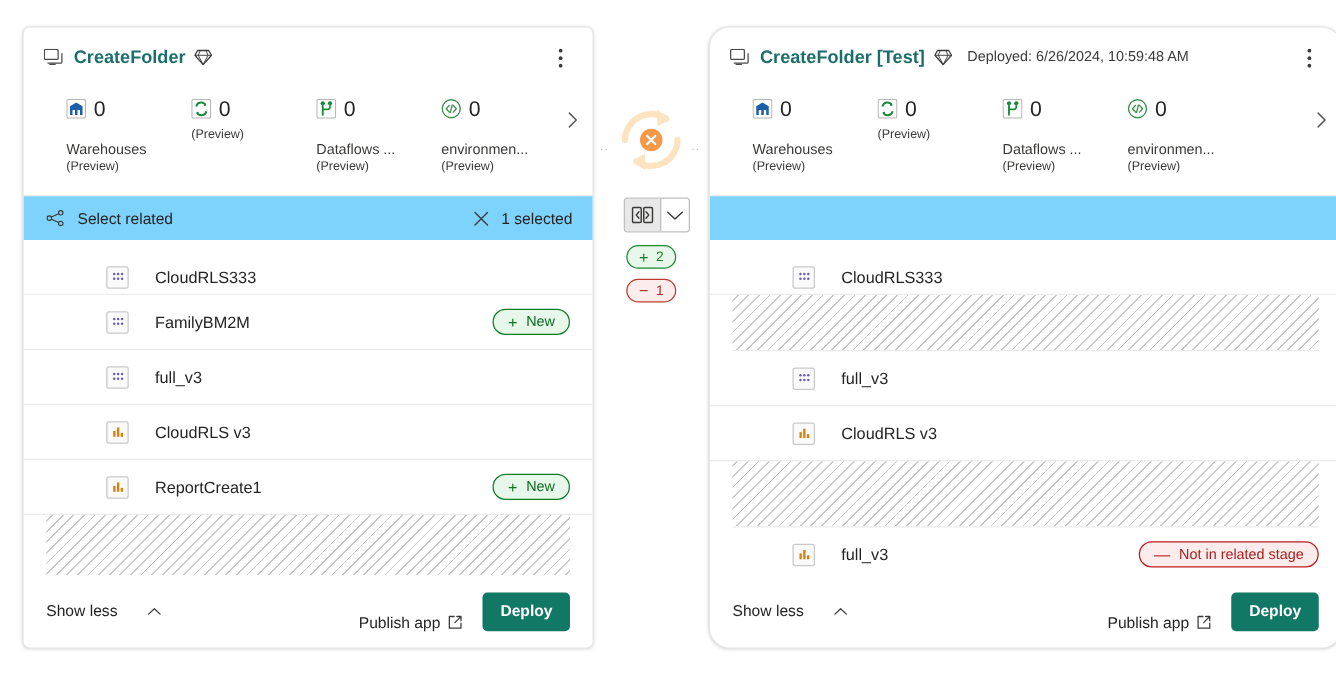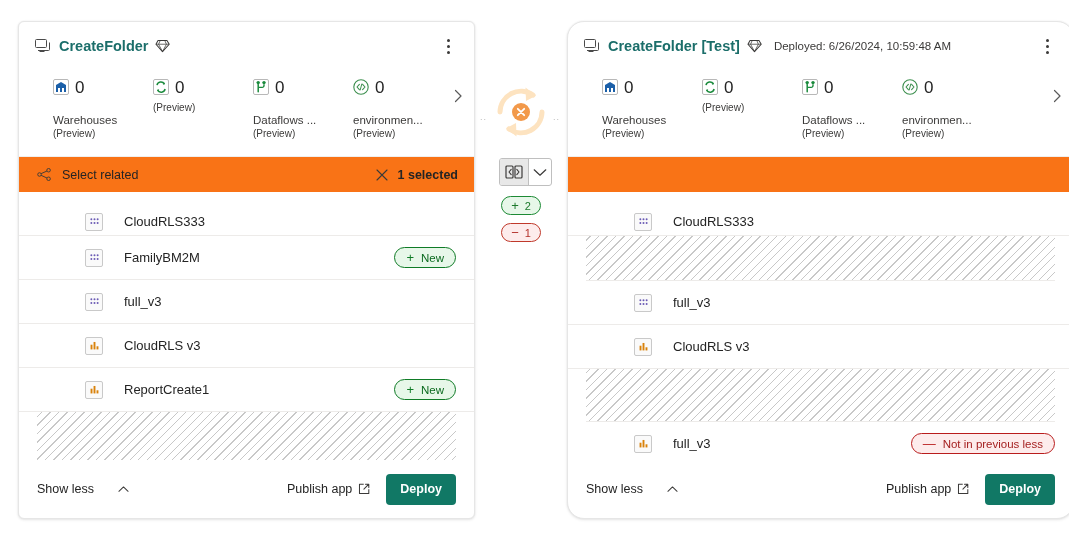--- a/index.html
+++ b/index.html
@@ -126,40 +126,40 @@
     border-radius: 2px;
     display: flex; align-items: center; justify-content: center;
     flex: none;
     box-sizing: border-box;
   }
   .sicon svg { display:block; }
 
   
   .related-bar {
     height: 36px;
-    background: #f97316;
+    background: #7dd3fc;
     display: flex;
     align-items: center;
     padding: 0 16px 0 18px;
     box-sizing: border-box;
     font-size: 12.5px;
     color: #242424;
     border-top: 1px solid #efefef;
   }
   .related-bar.empty { justify-content: flex-end; }
   .share-icon { width: 15px; height: 13px; margin-right: 10px; flex:none; display:block;}
   .related-right {
     margin-left: auto;
     display: flex;
     align-items: center;
     gap: 10px;
     cursor: pointer;
   }
   .x-icon { width: 12px; height: 12px; display:block;}
-  .sel-count { font-size: 12.5px; color: #242424; font-weight: bold; }
+  .sel-count { font-size: 12.5px; color: #242424; }
 
   
   .list {
     flex: 1;
     position: relative;
     overflow: hidden;
   }
   .row {
     height: 44px;
     display: flex;
@@ -240,21 +240,21 @@
     align-items: center;
     gap: 24px;
     font-size: 12.5px;
     color: #242424;
     cursor: pointer;
   }
   .chev-up { width: 11px; height: 8px; display:block;}
   .footer-right {
     margin-left: auto;
     display: flex;
-    align-items: center;
+    align-items: flex-end;
     gap: 16px;
   }
   .publish-app {
     display: flex;
     align-items: center;
     gap: 6px;
     font-size: 12.5px;
     color: #242424;
     cursor: pointer;
   }
@@ -695,21 +695,21 @@
               <g fill="#d9820a">
                 <rect x="2" y="6" width="2.4" height="6"></rect>
                 <rect x="5.8" y="2.5" width="2.4" height="9.5"></rect>
                 <rect x="9.6" y="8" width="2.4" height="4"></rect>
               </g>
             </svg>
           </span>
           <span class="row-name">full_v3</span>
           <span class="pill missing row-badge">
             <span class="sym">—</span>
-            <span>Not in previous less</span>
+            <span>Not in related stage</span>
           </span>
         </div>
       </div>
       <div class="card-footer">
         <div class="show-less">
           <span>Show less</span>
           <svg class="chev-up" viewBox="0 0 12 8">
             <path d="M1 6.5 6 1.8l5 4.7" fill="none" stroke="#3b3a39" stroke-width="1.1" stroke-linecap="round" stroke-linejoin="round"></path>
           </svg>
         </div>

